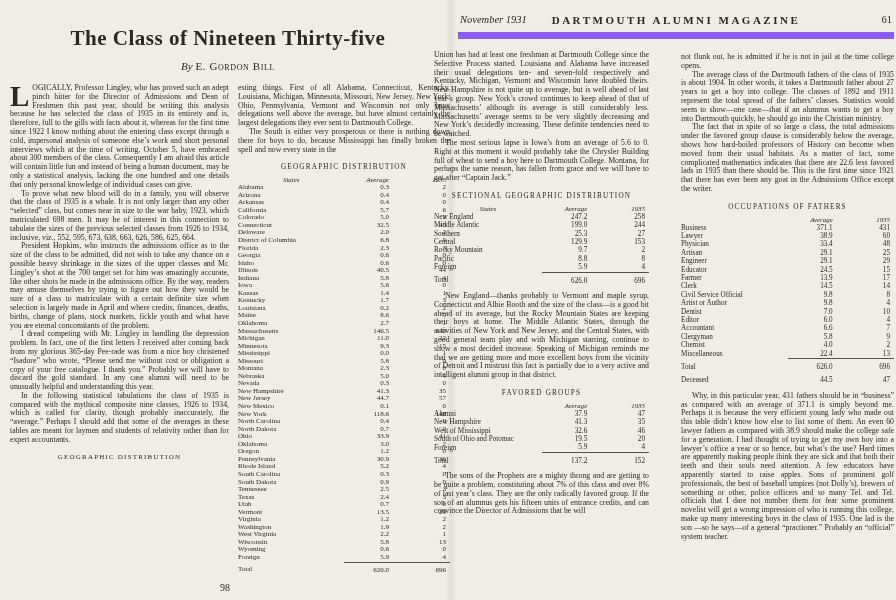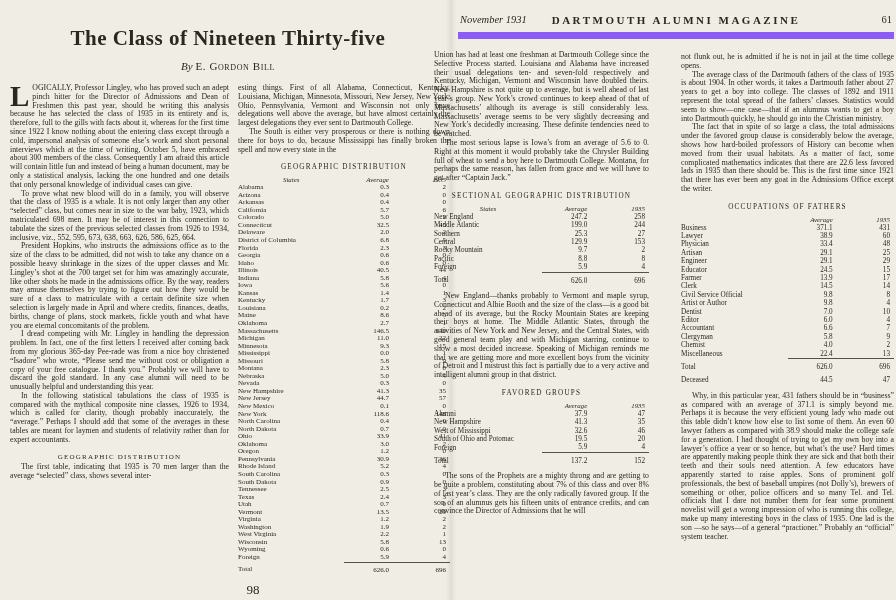--- a/index.html
+++ b/index.html
@@ -46,21 +46,21 @@
   .h-num{width:23%;text-align:right;}
   .c-name{text-align:left;}
   .c-num{text-align:right;}
   .datatable td:nth-child(2),.datatable th:nth-child(2){padding-right:12px;}
   .datatable td:nth-child(3),.datatable th:nth-child(3){padding-right:4px;}
   .tbl-geo td{font-size:7px;line-height:7.55px;}
   .tbl-std td{font-size:7.2px;line-height:8.4px;}
   .totals td{padding-top:4px;padding-bottom:1px;}
   .totals tr:first-child td.c-num{border-top:.8px solid #55514a;}
   
-  .left-folio{position:absolute;top:582px;left:0;width:450px;text-align:center;font-size:13px;padding-left:28px;}
+  .left-folio{position:absolute;top:582px;left:0;width:450px;text-align:center;font-size:10px;}
 </style>
 </head>
 <body>
 
 <div class="gutter"></div>
 
 <div class="masthead">
   <span class="mh-issue">November 1931</span>
   <span class="mh-title">DARTMOUTH ALUMNI MAGAZINE</span>
   <span class="mh-page">61</span>
@@ -72,21 +72,20 @@
   <span class="name">E. Gordon Bill</span>
 </div>
 
 <div class="col col-a">
     <p class="blk-dropcap"><span class="dropcap">L</span>OGICALLY, Professor Lingley, who has proved such an adept pinch hitter for the Director of Admissions and Dean of Freshmen this past year, should be writing this analysis because he has selected the class of 1935 in its entirety and is, therefore, full to the gills with facts about it, whereas for the first time since 1922 I know nothing about the entering class except through a cold, impersonal analysis of someone else’s work and short personal interviews which at the time of writing, October 5, have embraced about 300 members of the class. Consequently I am afraid this article will contain little fun and instead of being a human document, may be only a statistical analysis, lacking the one hundred and one details that only personal knowledge of individual cases can give.</p>
     <p class="blk-p">To prove what new blood will do in a family, you will observe that the class of 1935 is a whale. It is not only larger than any other “selected” class, but comes near in size to the war baby, 1923, which matriculated 698 men. It may be of interest in this connection to tabulate the sizes of the previous selected classes from 1926 to 1934, inclusive, viz., 552, 595, 673, 638, 663, 626, 586, 625, 664.</p>
     <p class="blk-p">President Hopkins, who instructs the admissions office as to the size of the class to be admitted, did not wish to take any chance on a possible heavy shrinkage in the sizes of the upper classes and Mr. Lingley’s shot at the 700 target set for him was amazingly accurate, like other shots he made in the admissions office. By the way, readers may amuse themselves by trying to figure out how they would be sure of a class to matriculate with a certain definite size when selection is largely made in April and where credits, finances, deaths, births, change of plans, stock markets, fickle youth and what have you are eternal concomitants of the problem.</p>
     <p class="blk-p">I dread competing with Mr. Lingley in handling the depression problem. In fact, one of the first letters I received after coming back from my glorious 365-day Pee-rade was from a nice boy christened “Isadore” who wrote, “Please send me without cost or obligation a copy of your free catalogue. I thank you.” Probably we will have to discard the gold standard. In any case alumni will need to be unusually helpful and understanding this year.</p>
     <p class="blk-p">In the following statistical tabulations the class of 1935 is compared with the mythical composite nine classes, 1926 to 1934, which is called for clarity, though probably inaccurately, the “average.” Perhaps I should add that some of the averages in these tables are meant for laymen and students of relativity rather than for expert accountants.</p>
     <p class="blk-subhead">GEOGRAPHIC DISTRIBUTION</p>
-    <p class="blk-p">The first table, indicating that 1935 is 70 men larger than the average “selected” class, shows several inter-</p>
   </div>
 
 <div class="col col-b">
   <div>
       <p class="blk-cont">esting things. First of all Alabama, Connecticut, Kentucky, Louisiana, Michigan, Minnesota, Missouri, New Jersey, New York, Ohio, Pennsylvania, Vermont and Wisconsin not only have delegations well above the average, but have almost certainly the largest delegations they ever sent to Dartmouth College.</p>
       <p class="blk-p">The South is either very prosperous or there is nothing down there for boys to do, because Mississippi has finally broken the spell and now every state in the</p>
     </div>
   <div class="tablewrap">
     <div class="t-title">GEOGRAPHIC DISTRIBUTION</div>
     <table class="datatable tbl-geo">

